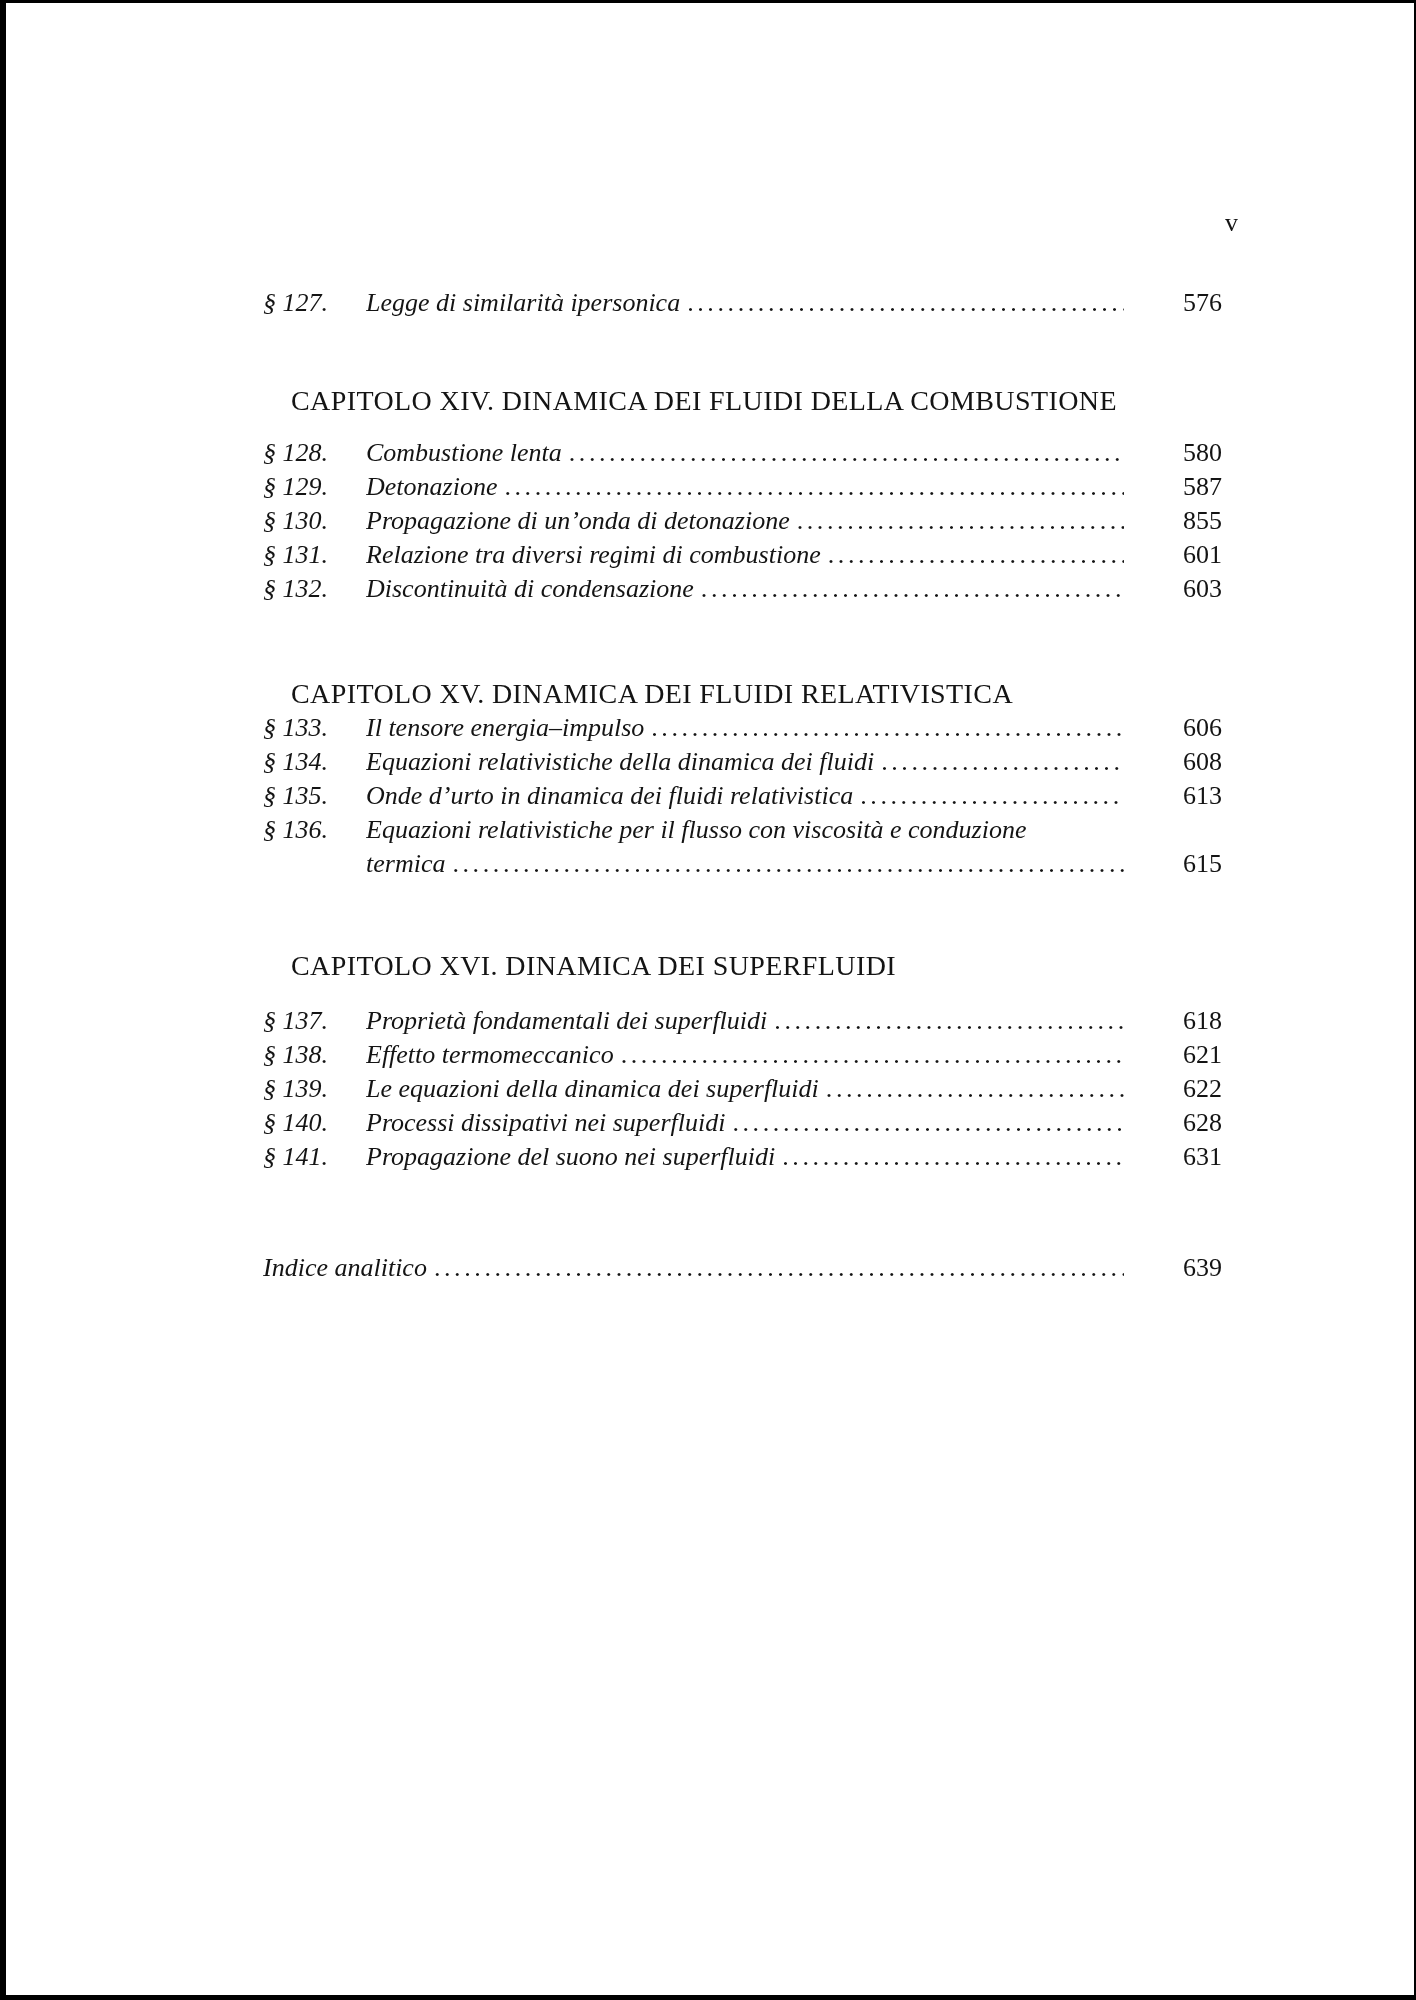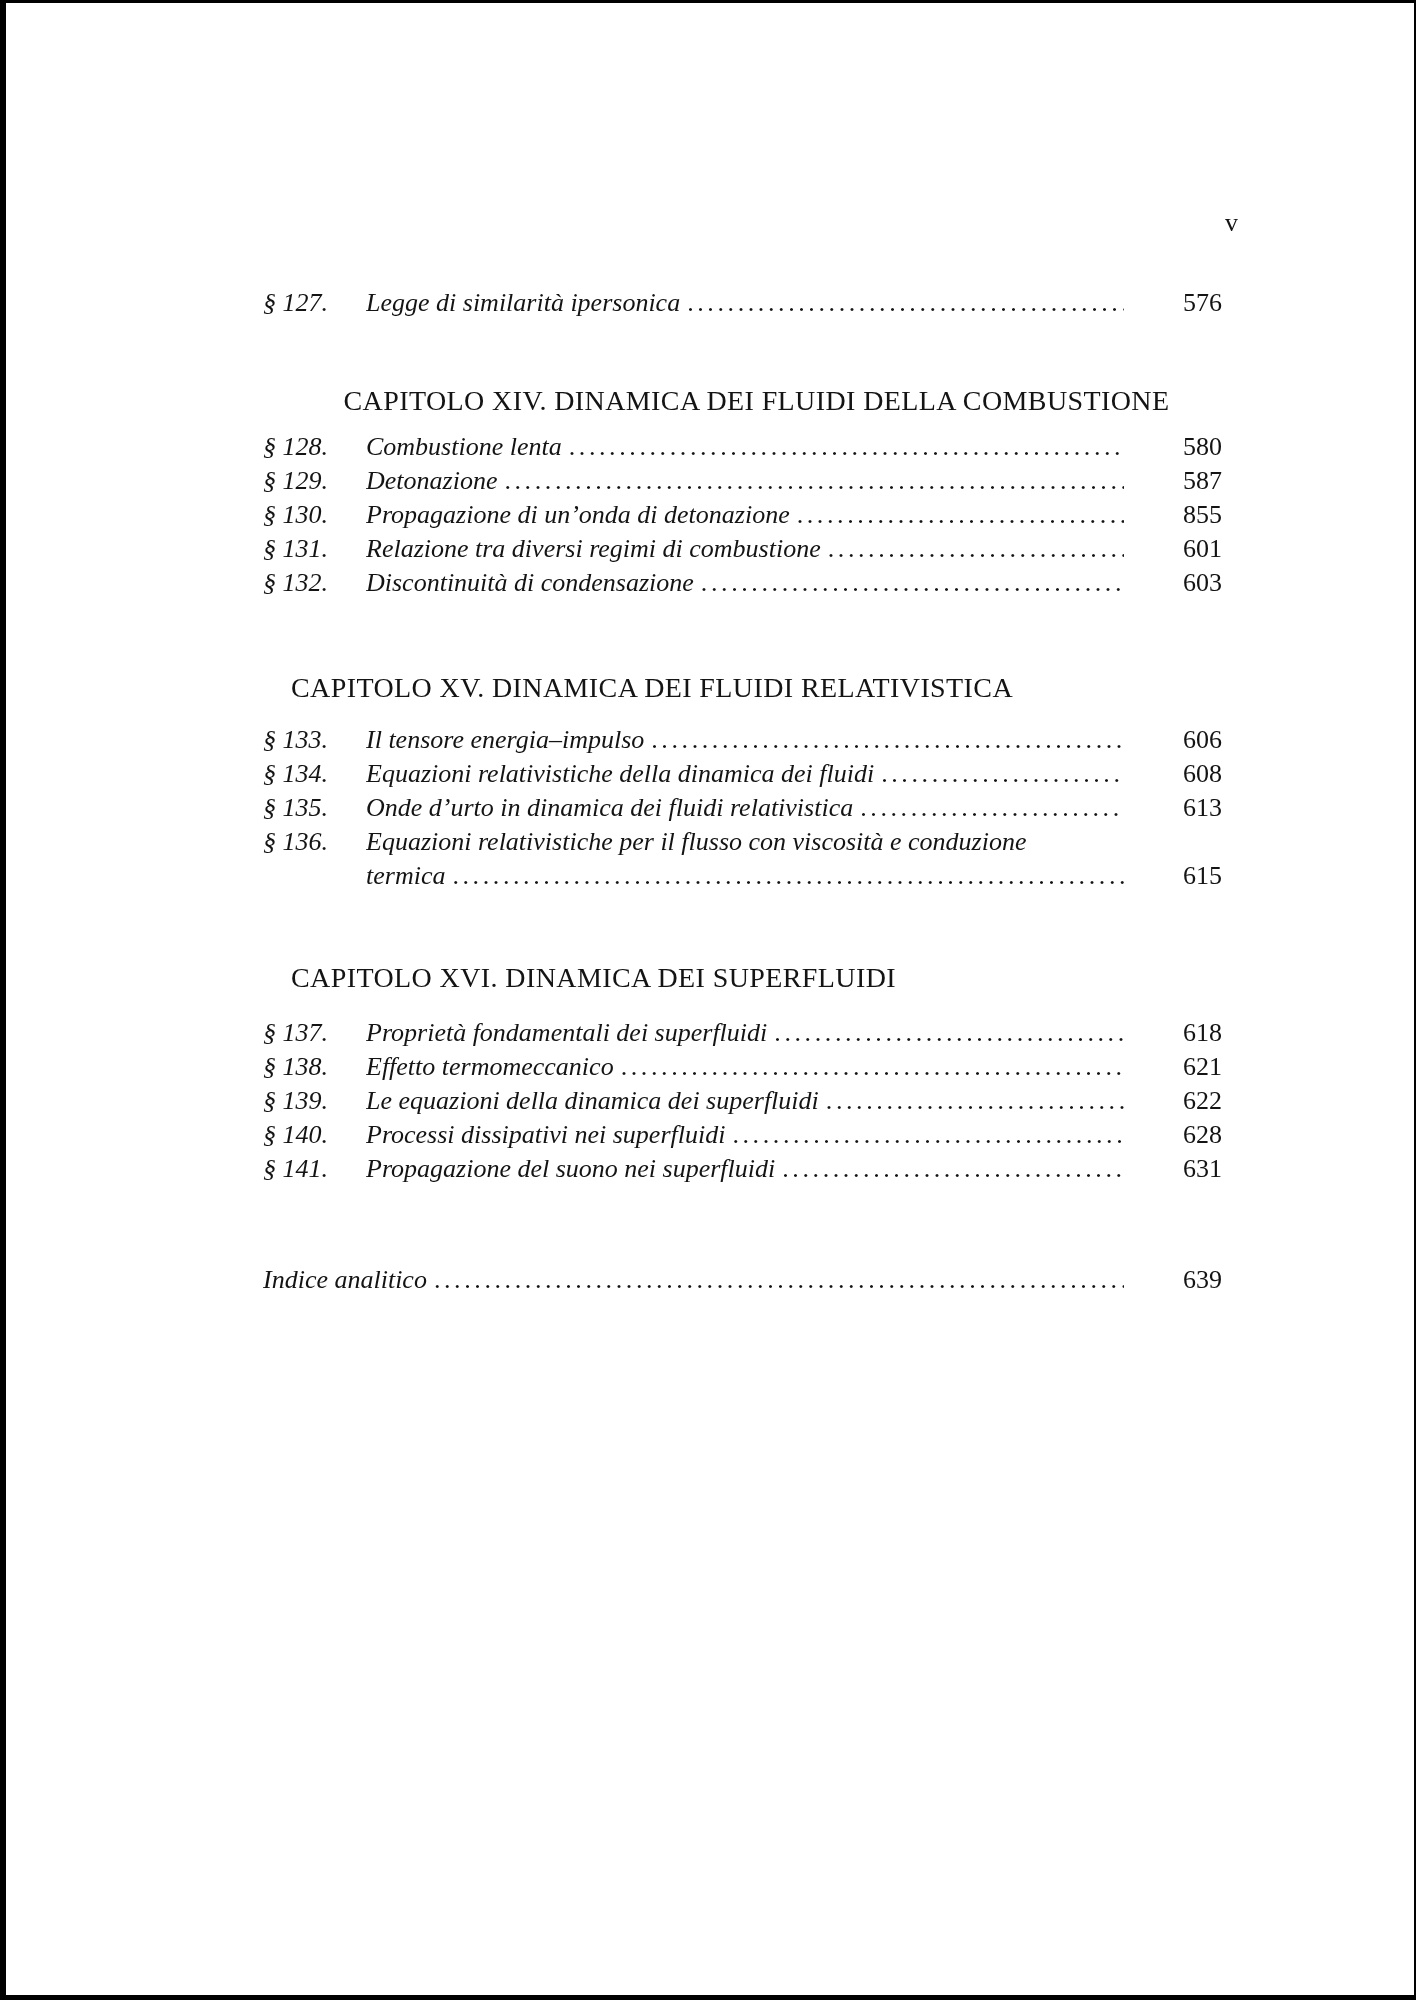--- a/index.html
+++ b/index.html
@@ -62,22 +62,22 @@
     text-align: right;
     font-style: normal;
     white-space: nowrap;
   }
   .chapter {
     font-size: 28px;
     letter-spacing: 0.4px;
     margin-left: 28px;
     white-space: nowrap;
   }
-  .chapter.c14 { margin-top: 64px; margin-bottom: 12px; text-align: center; }
-  .chapter.c15 { margin-top: 71px; margin-bottom: 18px; }
+  .chapter.c14 { margin-top: 64px; margin-bottom: 18px; }
+  .chapter.c15 { margin-top: 71px; margin-bottom: 0; }
   .chapter.c16 { margin-top: 68px; margin-bottom: 21px; }
   .entry.back { margin-top: 77px; }
 </style>
 </head>
 <body>
 
 <div class="page">
 
   <div class="folio">v</div>
 

